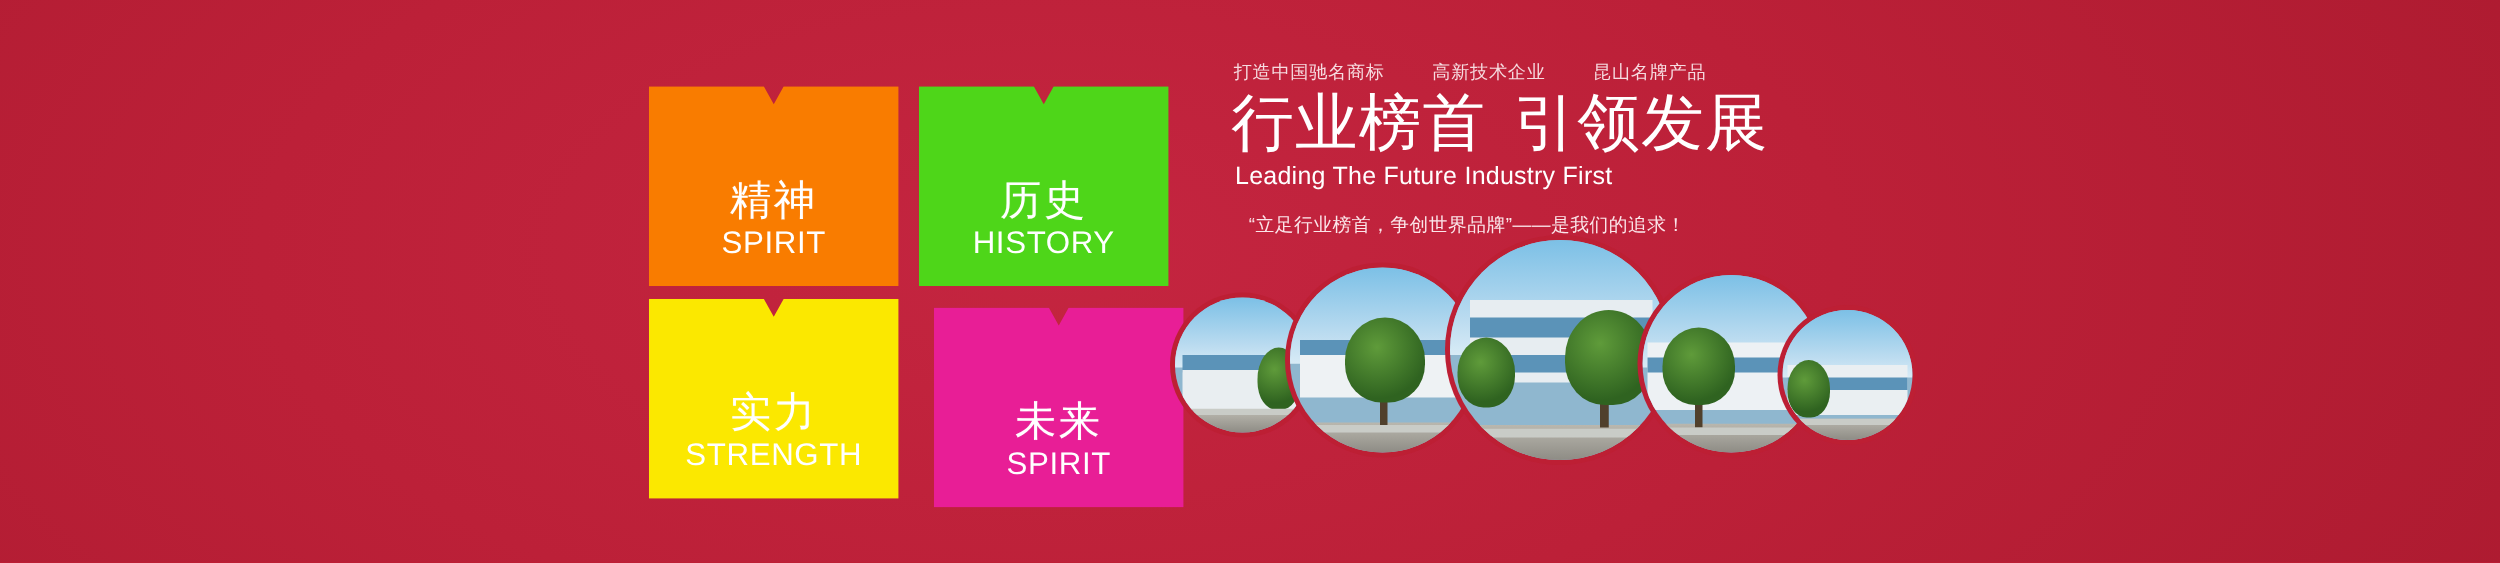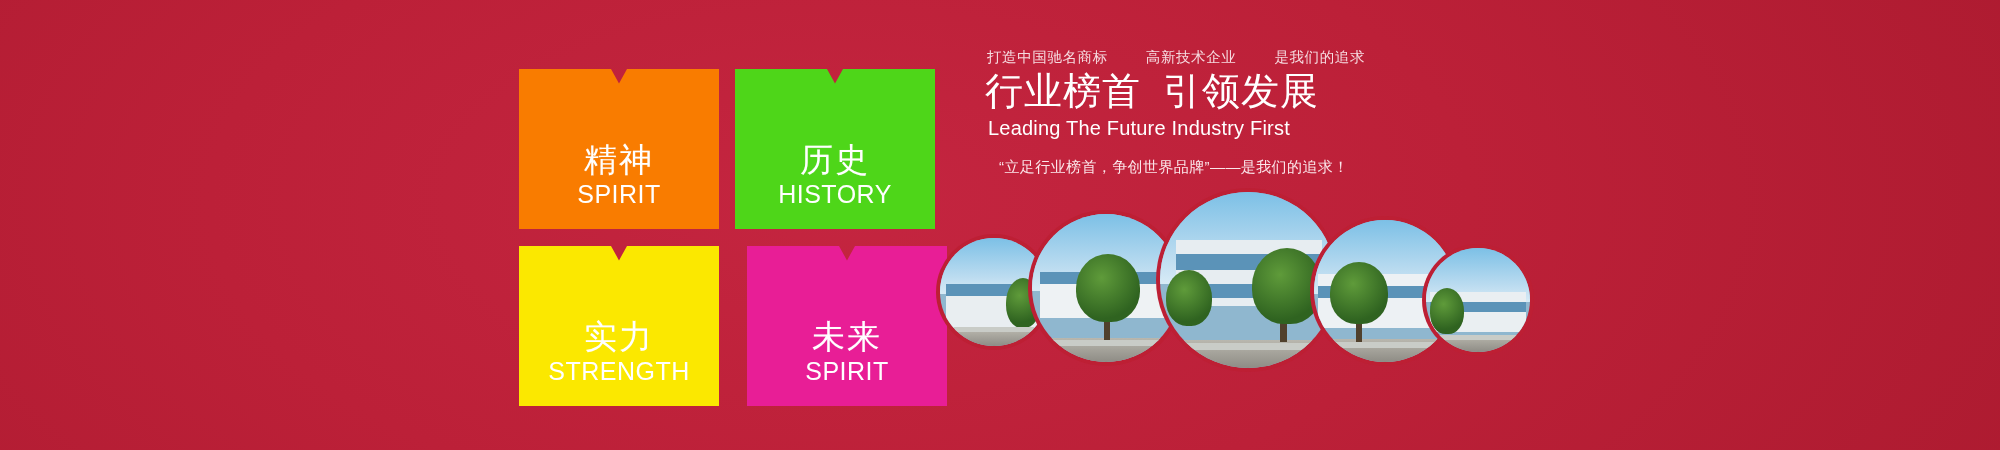--- a/index.html
+++ b/index.html
@@ -33,34 +33,34 @@
   }
   .tile .en{
     font-size:25px;line-height:1;font-weight:400;letter-spacing:.5px;
   }
   .tile .inner{
     margin-top:52px;
     display:flex;flex-direction:column;align-items:center;
   }
   #tile-spirit  {left:0px;  top:0px;   background:#f97c00;}
   #tile-history {left:216px;top:0px;   background:#4ed619;}
-  #tile-strength{left:0px;  top:177px; background:#fbe800;}
+  #tile-strength{left:0px;  top:170px; background:#fbe800;}
   #tile-future  {left:228px;top:177px; background:#e81e96;}
 
   
   .copy{position:absolute;left:985px;top:48px;width:520px;color:#fff;}
   .badges{
     display:flex;align-items:flex-start;
     font-size:14.5px;letter-spacing:.6px;color:#f6dbe0;
     margin:0 0 4px 2px;
   }
   .badges span{white-space:nowrap;}
   .badges span+span{margin-left:38px;}
   .headline{
-    font-size:38px;line-height:1.08;font-weight:400;letter-spacing:1px;
+    font-size:50px;line-height:1.08;font-weight:400;letter-spacing:1px;
     color:#ffffff;margin:4px 0 2px 0;white-space:nowrap;
   }
   .headline .gap{display:inline-block;width:22px;}
   .subhead{
     font-size:20px;line-height:1.2;letter-spacing:.2px;color:#fff;
     margin:4px 0 0 3px;white-space:nowrap;font-weight:400;
   }
   .quote{
     font-size:15px;letter-spacing:.4px;color:#fbe6ea;
     margin:18px 0 0 14px;white-space:nowrap;
@@ -124,21 +124,21 @@
       </div>
     </div>
 
   </div>
 
   <div class="copy">
 
     <div class="badges">
       <span>打造中国驰名商标</span>
       <span>高新技术企业</span>
-      <span>是我们的追求</span>
+      <span>昆山名牌产品</span>
     </div>
 
     <div class="headline">
       <span>行业榜首</span><span class="gap"></span><span>引领发展</span>
     </div>
 
     <div class="subhead">Leading The Future Industry First</div>
 
     <div class="quote">“立足行业榜首，争创世界品牌”——是我们的追求！</div>
   </div>

